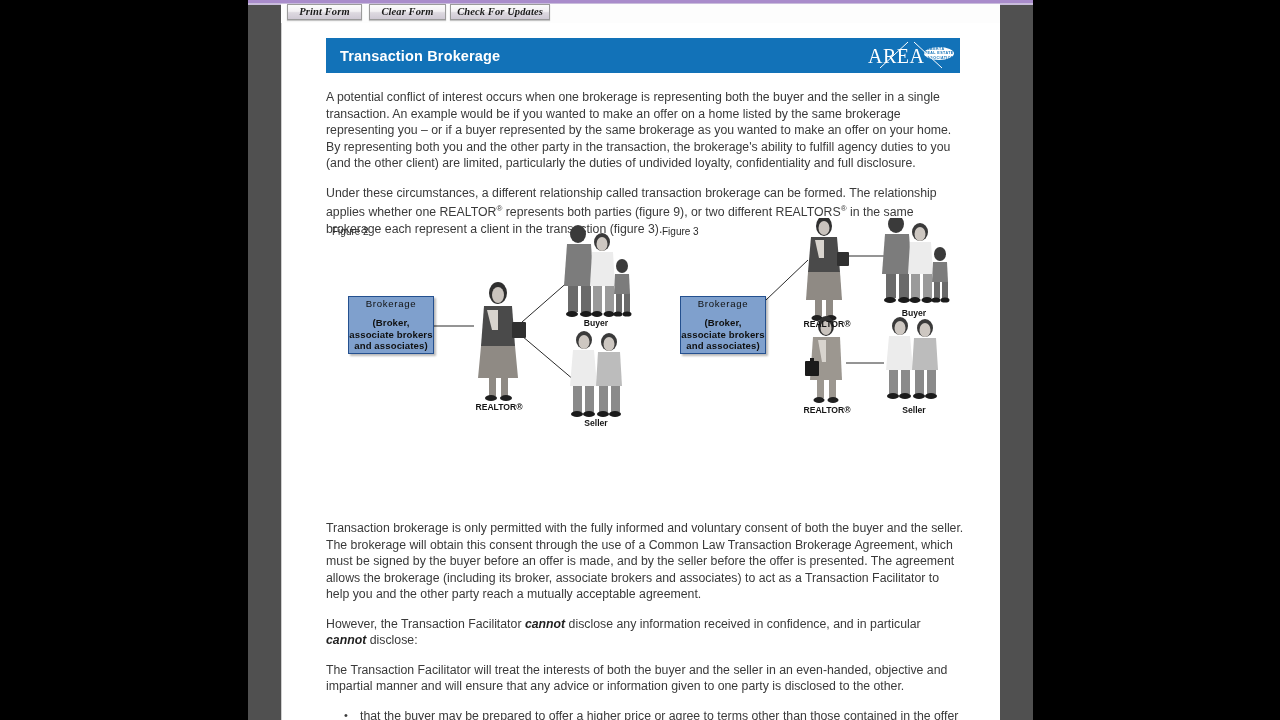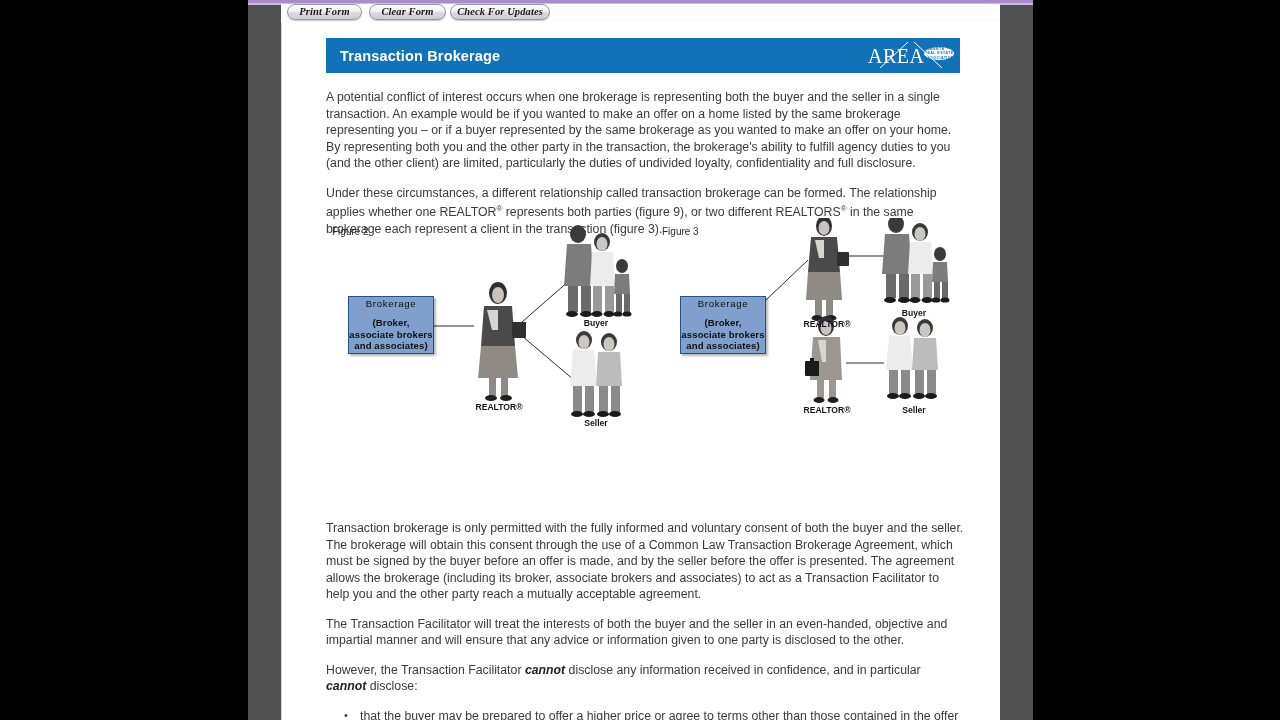--- a/index.html
+++ b/index.html
@@ -27,21 +27,21 @@
   }
 
   
   .toolbar{
     position:absolute;left:281px;top:4px;width:719px;height:19px;
     background:#fdfdfd;
   }
   .btn{
     position:absolute;top:4px;height:16px;
     border:1px solid #9b9b9b;
-    border-radius:8px;
+    border-radius:0;
     background:linear-gradient(to bottom,#fbfbfb 0%,#f2f0f3 45%,#ddd9e0 55%,#cfc9d4 100%);
     box-shadow:0 1px 1px rgba(0,0,0,0.22);
     font-family:"Liberation Serif", serif;
     font-style:italic;
     font-weight:700;
     font-size:10.5px;
     color:#1a1a1a;
     display:flex;align-items:center;justify-content:center;
     line-height:1;
     letter-spacing:0.1px;
@@ -363,21 +363,21 @@
 
         <div class="party-label" style="left:140px;top:101px;width:62px;">REALTOR®</div>
         <div class="party-label" style="left:228px;top:90px;width:60px;">Buyer</div>
         <div class="party-label" style="left:140px;top:187px;width:62px;">REALTOR®</div>
         <div class="party-label" style="left:228px;top:187px;width:60px;">Seller</div>
       </div>
     </div>
 
     <div class="doc-body" style="top:497px;">
       <p>Transaction brokerage is only permitted with the fully informed and voluntary consent of both the buyer and the seller. The brokerage will obtain this consent through the use of a Common Law Transaction Brokerage Agreement, which must be signed by the buyer before an offer is made, and by the seller before the offer is presented. The agreement allows the brokerage (including its broker, associate brokers and associates) to act as a Transaction Facilitator to help you and the other party reach a mutually acceptable agreement.</p>
+      <p><span>However, the Transaction Facilitator </span><span class="bold-italic">cannot</span><span> disclose any information received in confidence, and in particular </span><span class="bold-italic">cannot</span><span> disclose:</span></p>
       <p>The Transaction Facilitator will treat the interests of both the buyer and the seller in an even-handed, objective and impartial manner and will ensure that any advice or information given to one party is disclosed to the other.</p>
-      <p><span>However, the Transaction Facilitator </span><span class="bold-italic">cannot</span><span> disclose any information received in confidence, and in particular </span><span class="bold-italic">cannot</span><span> disclose:</span></p>
       <ul class="bullets">
         <li>that the buyer may be prepared to offer a higher price or agree to terms other than those contained in the offer to purchase;</li>
       </ul>
     </div>
 
   </div>
 </div>
 
 </body></html>

